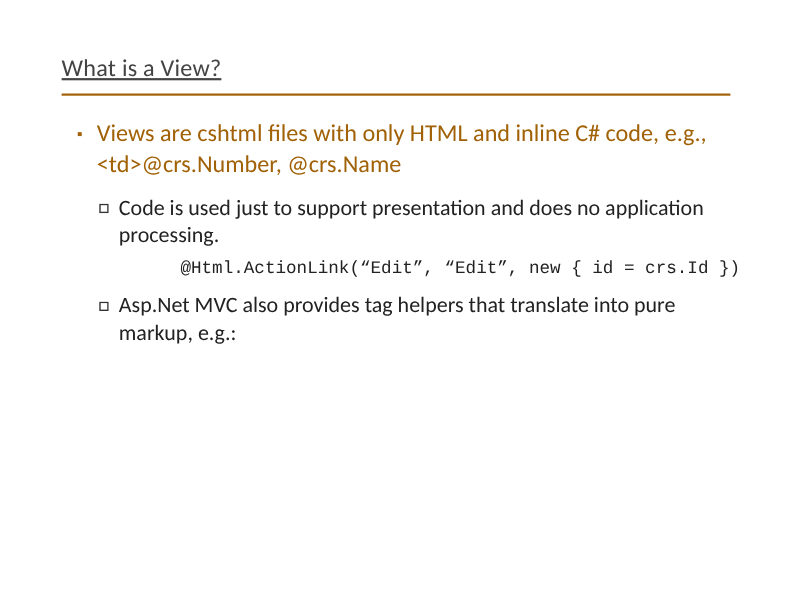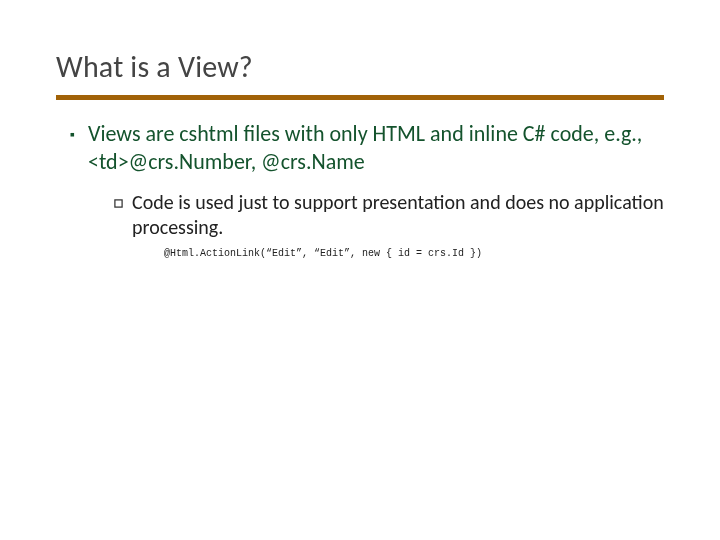--- a/index.html
+++ b/index.html
@@ -11,63 +11,64 @@
     font-family: "Segoe UI", "Calibri", Arial, sans-serif;
     color: #2b2b2b;
   }
   .slide {
     width: 720px;
     height: 540px;
     box-sizing: border-box;
     padding: 48px 56px 40px 56px;
   }
   .title {
-    font-size: 30px;
+    font-size: 22px;
     font-weight: 400;
     color: #444;
-    border-bottom: 5px solid #a16207;
+    border-bottom: 2px solid #a16207;
     padding-bottom: 10px;
     margin: 0 0 20px 0;
     letter-spacing: 0.2px;
+    text-decoration: underline;
   }
   .level1 {
     margin: 0 0 14px 32px;
     font-size: 22px;
     line-height: 1.25;
-    color: #14532d;
+    color: #a16207;
   }
   .level1 .bullet {
     display: inline-block;
     width: 10px;
     margin-left: -18px;
     margin-right: 8px;
     vertical-align: 2px;
     font-size: 14px;
   }
   .level2 {
-    margin: 0 0 8px 76px;
+    margin: 0 0 8px 52px;
     font-size: 20px;
     line-height: 1.25;
     color: #222;
   }
   .level2 .bullet {
     display: inline-block;
     width: 12px;
     margin-left: -18px;
     margin-right: 6px;
     vertical-align: 1px;
   }
   .level2 .bullet svg {
     width: 9px;
     height: 9px;
   }
   .code {
     margin: 4px 0 12px 108px;
     font-family: Consolas, "Courier New", monospace;
-    font-size: 10px;
+    font-size: 16px;
     color: #222;
     white-space: pre;
   }
 </style>
 </head>
 <body>
 
 <div class="slide">
 
   <h1 class="title">What is a View?</h1>
@@ -78,15 +79,20 @@
 
   <div class="level2">
     <span class="bullet"><svg viewBox="0 0 10 10">
           <rect x="1" y="1" width="8" height="8" fill="none" stroke="#333" stroke-width="1.4"></rect>
         </svg></span><span>Code is used just to support presentation and does no application processing.</span>
   </div>
 
 
   <div class="code">@Html.ActionLink(“Edit”, “Edit”, new { id = crs.Id })</div>
 
+  <div class="level2">
+    <span class="bullet"><svg viewBox="0 0 10 10">
+          <rect x="1" y="1" width="8" height="8" fill="none" stroke="#333" stroke-width="1.4"></rect>
+        </svg></span><span>Asp.Net MVC also provides tag helpers that translate into pure markup, e.g.:</span>
+  </div>
 
 
 </div>
 
 </body></html>

